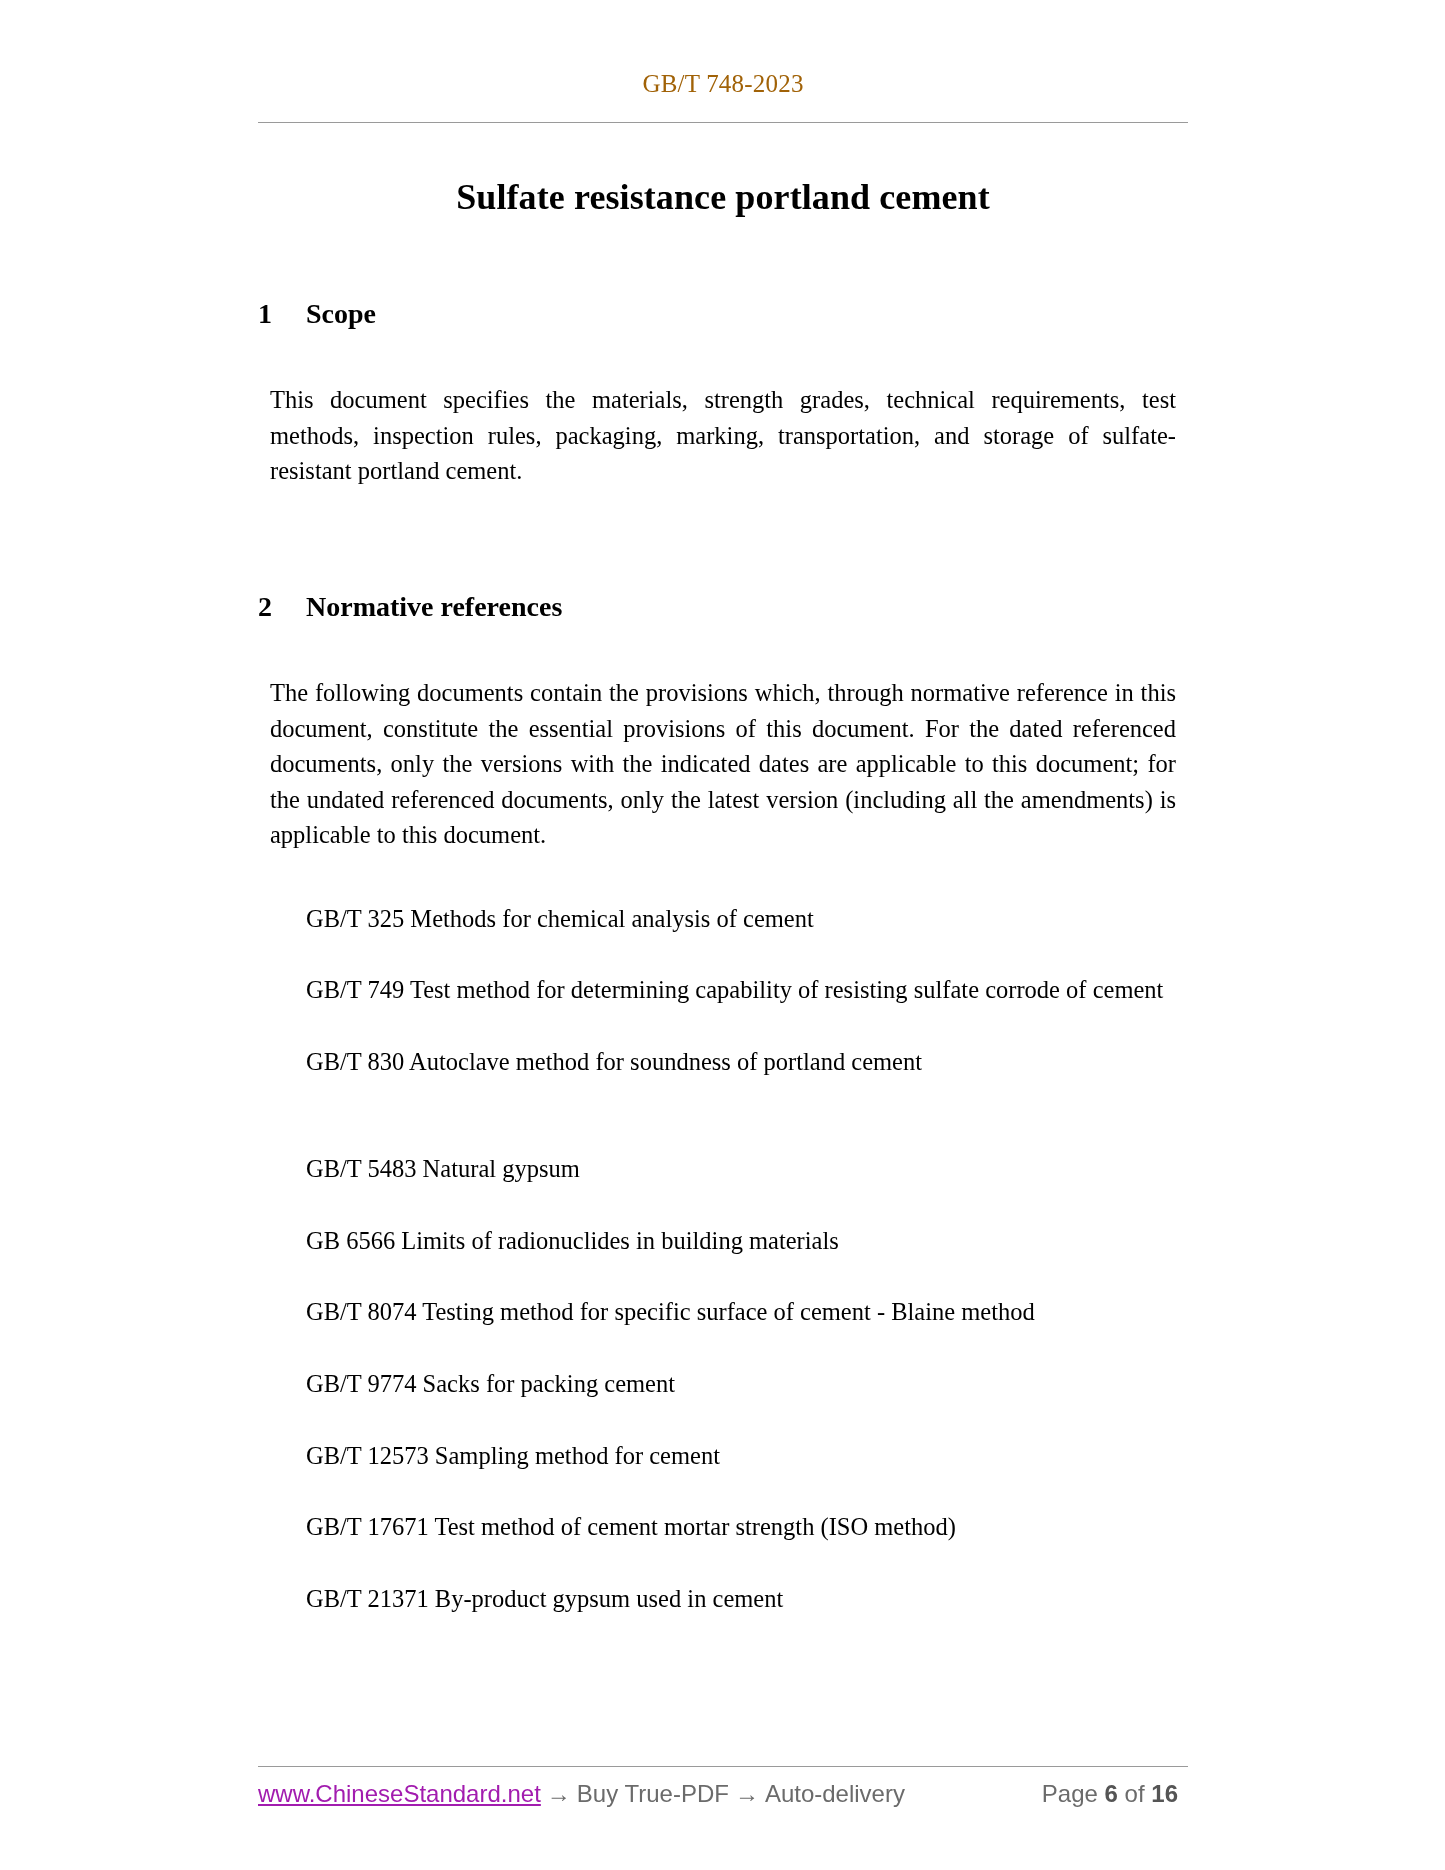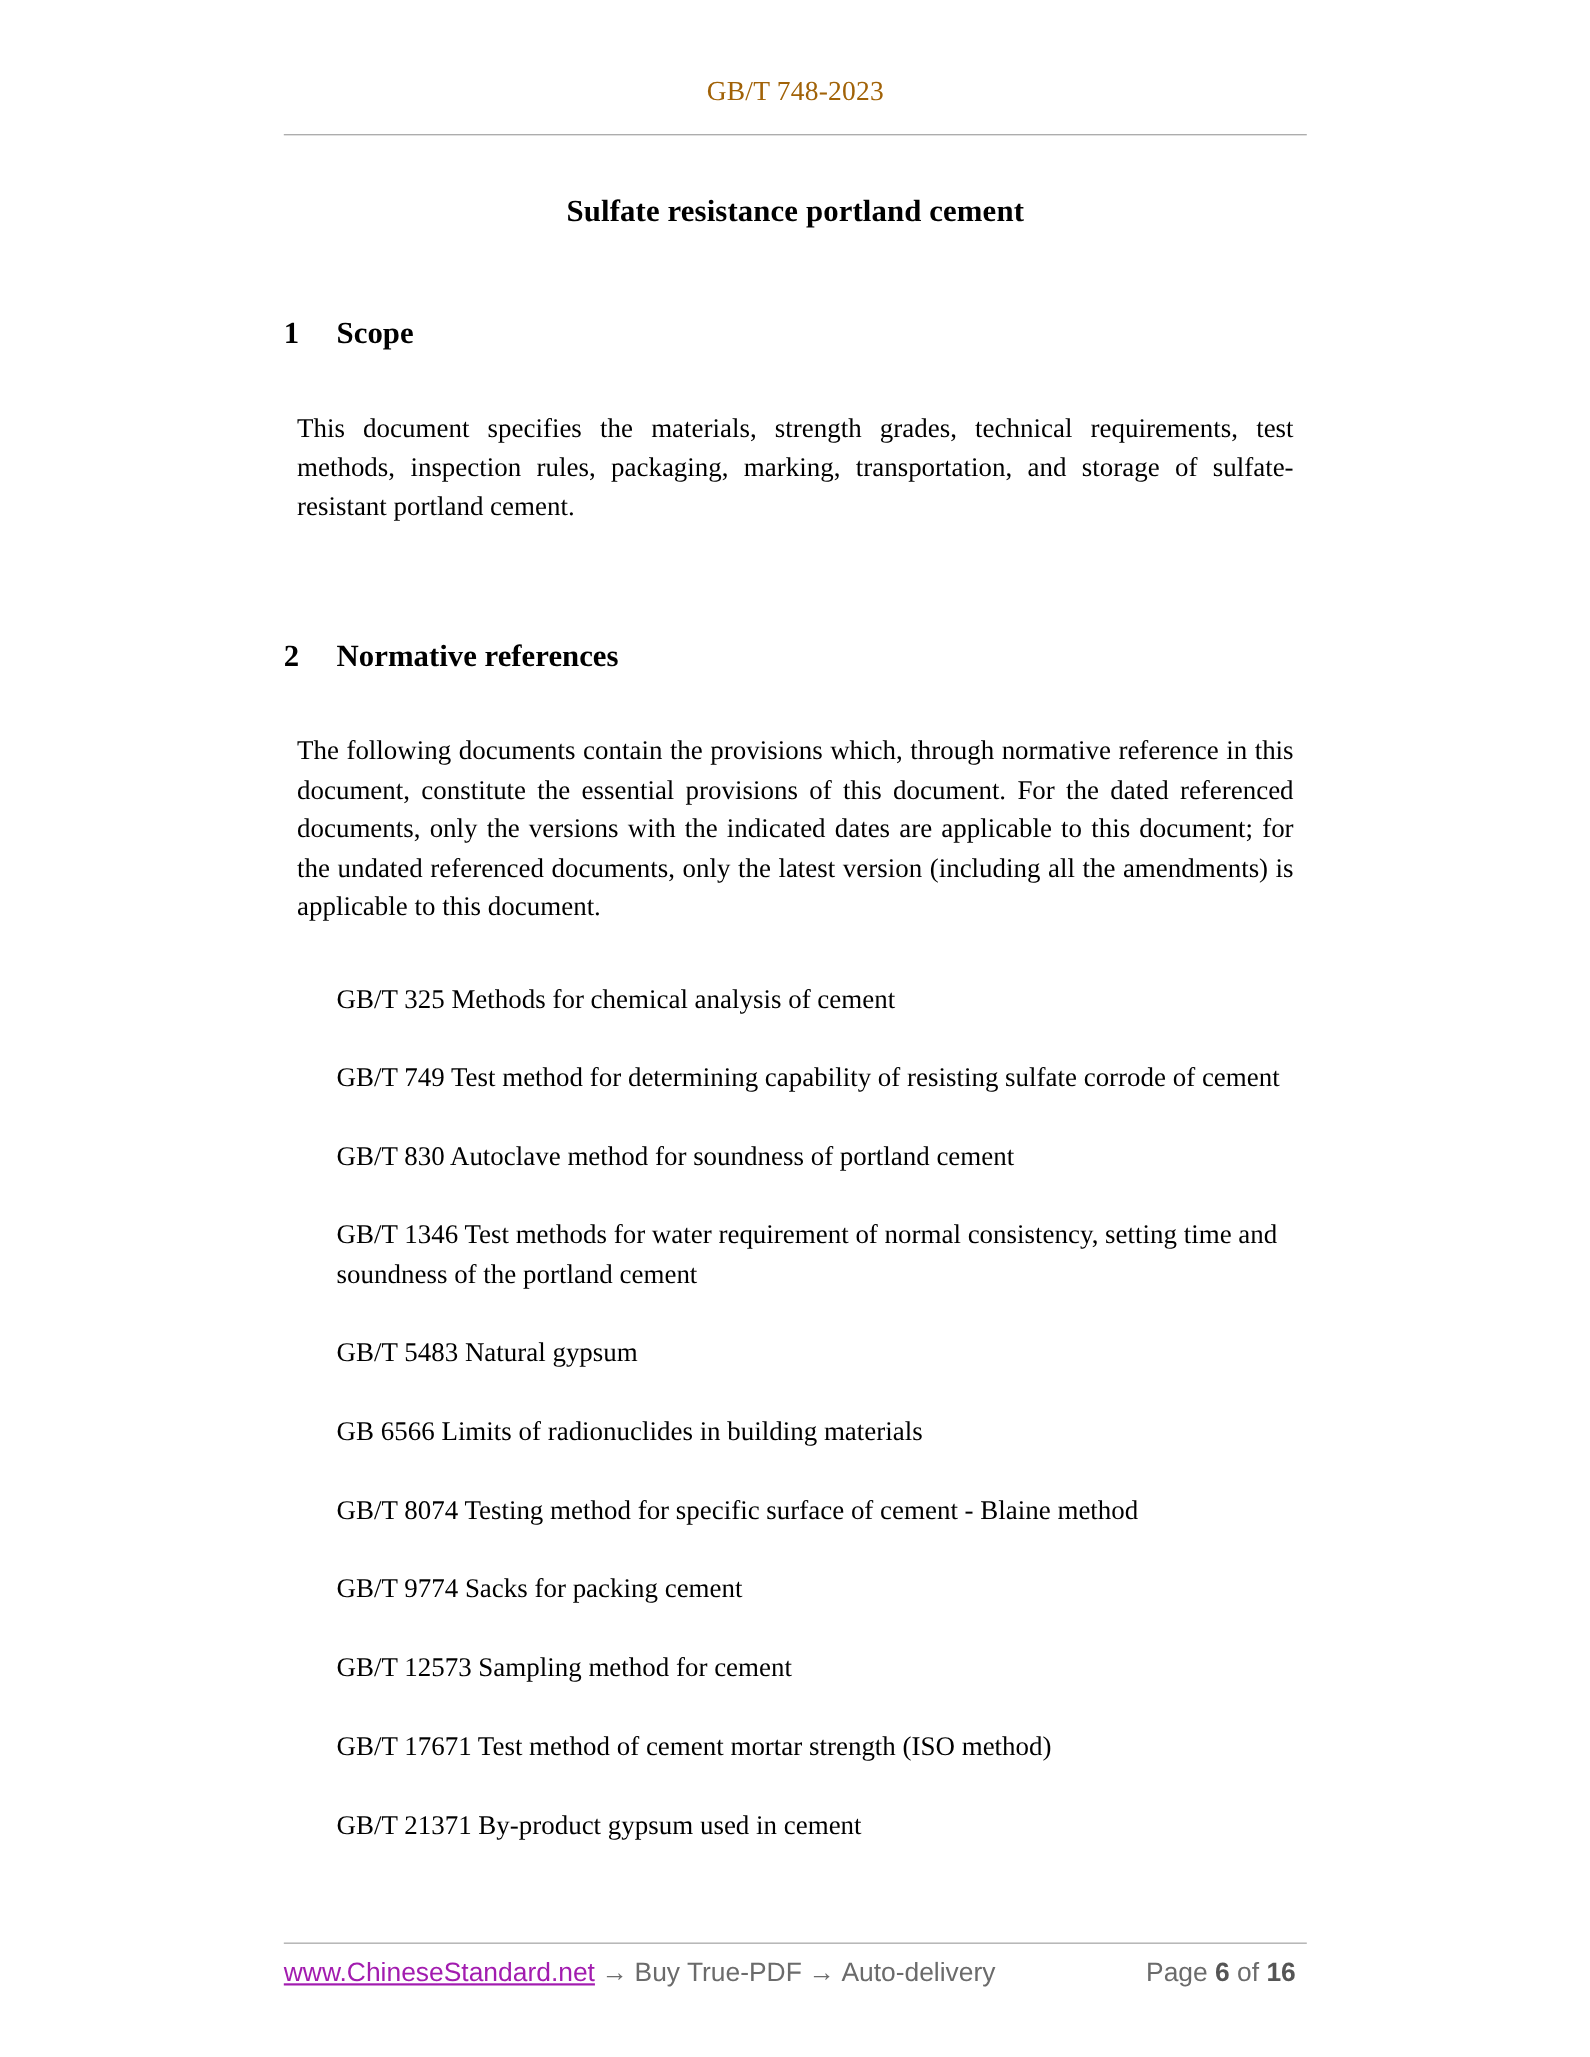--- a/index.html
+++ b/index.html
@@ -49,21 +49,21 @@
 
   
   .content {
     position: absolute;
     top: 175px;
     left: 258px;
     width: 930px;
   }
 
   .doc-title {
-    font-size: 28px;
+    font-size: 36px;
     font-weight: bold;
     text-align: center;
     letter-spacing: .1px;
     margin: 0 0 0 0;
     line-height: 1.25;
   }
 
   .section-heading {
     font-size: 28px;
     font-weight: bold;
@@ -169,21 +169,20 @@
 
     <div class="gap-list"></div>
 
     <ul class="ref-list">
       <li class="ref-item">GB/T 325 Methods for chemical analysis of cement</li>
       <div class="gap-ref"></div>
       <li class="ref-item">GB/T 749 Test method for determining capability of resisting sulfate corrode of cement</li>
       <div class="gap-ref"></div>
       <li class="ref-item">GB/T 830 Autoclave method for soundness of portland cement</li>
       <div class="gap-ref"></div>
-      <li class="ref-item">GB/T 1346 Test methods for water requirement of normal consistency, setting time and soundness of the portland cement</li>
       <div class="gap-ref"></div>
       <li class="ref-item">GB/T 5483 Natural gypsum</li>
       <div class="gap-ref"></div>
       <li class="ref-item">GB 6566 Limits of radionuclides in building materials</li>
       <div class="gap-ref"></div>
       <li class="ref-item">GB/T 8074 Testing method for specific surface of cement - Blaine method</li>
       <div class="gap-ref"></div>
       <li class="ref-item">GB/T 9774 Sacks for packing cement</li>
       <div class="gap-ref"></div>
       <li class="ref-item">GB/T 12573 Sampling method for cement</li>

